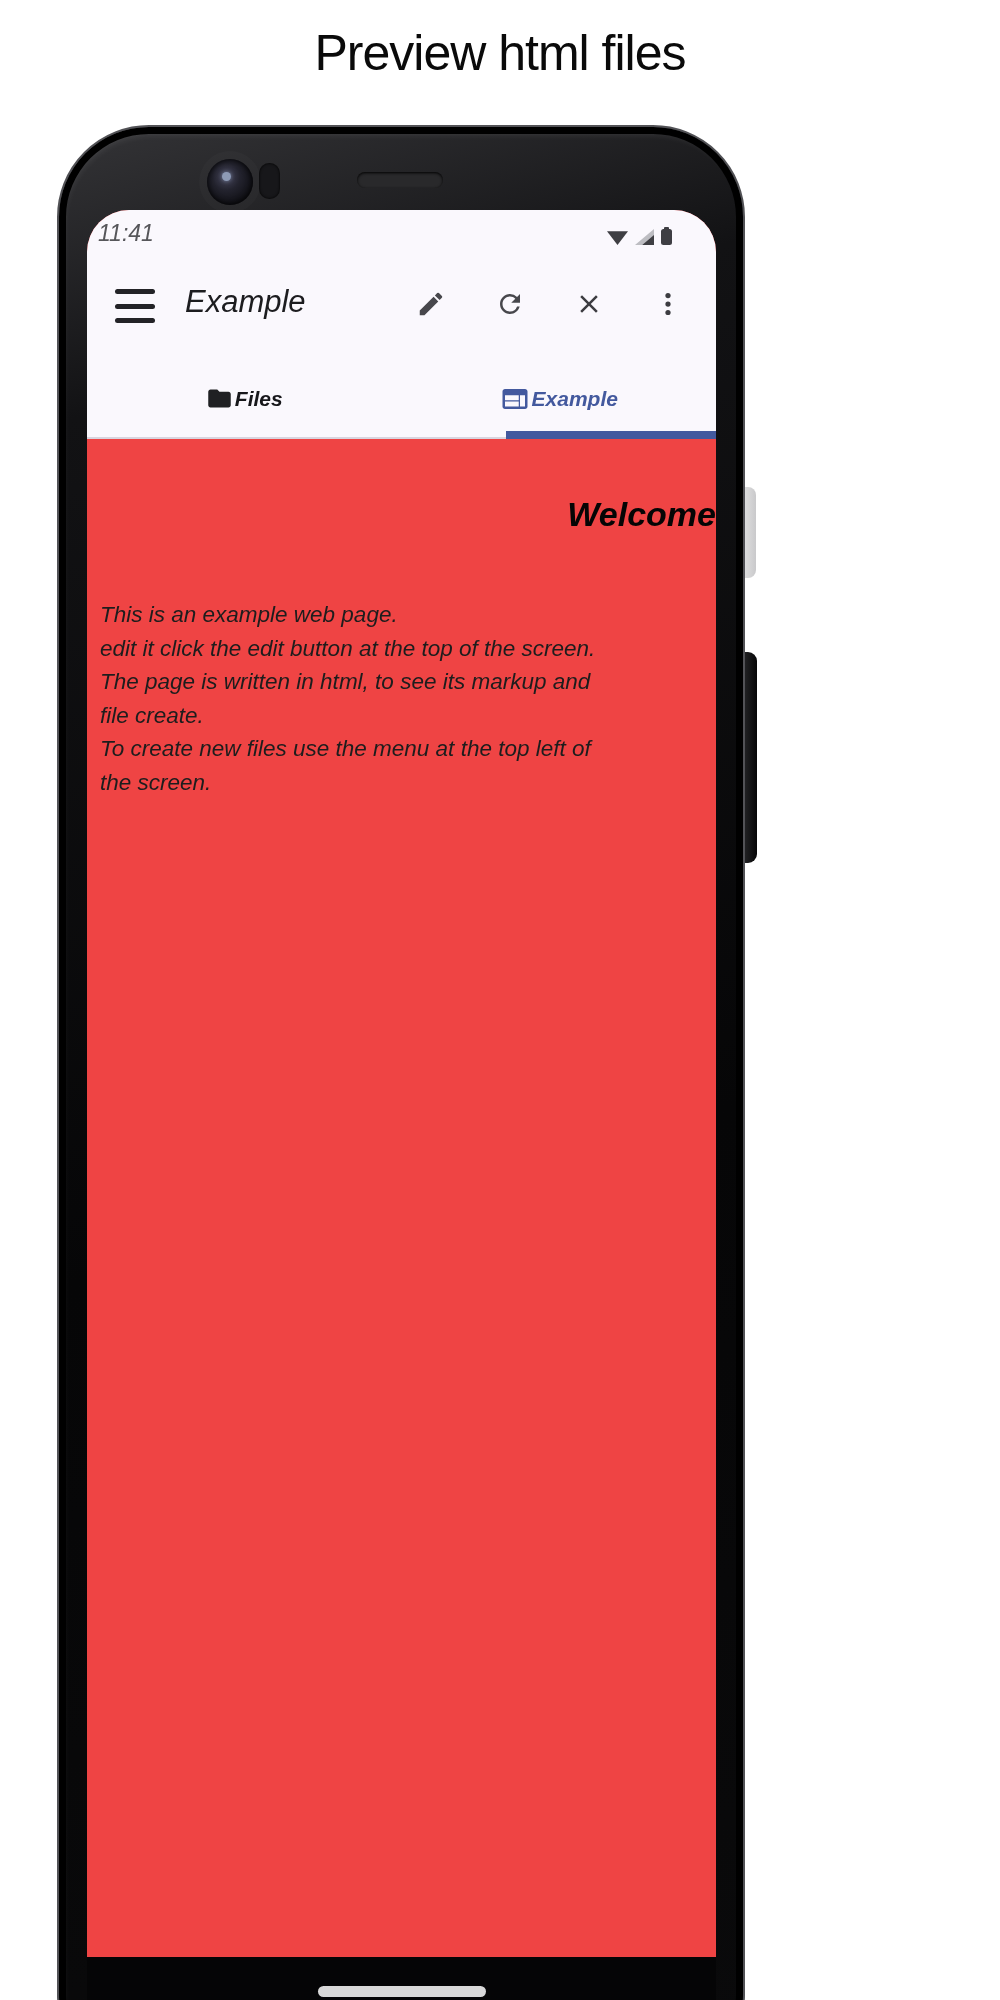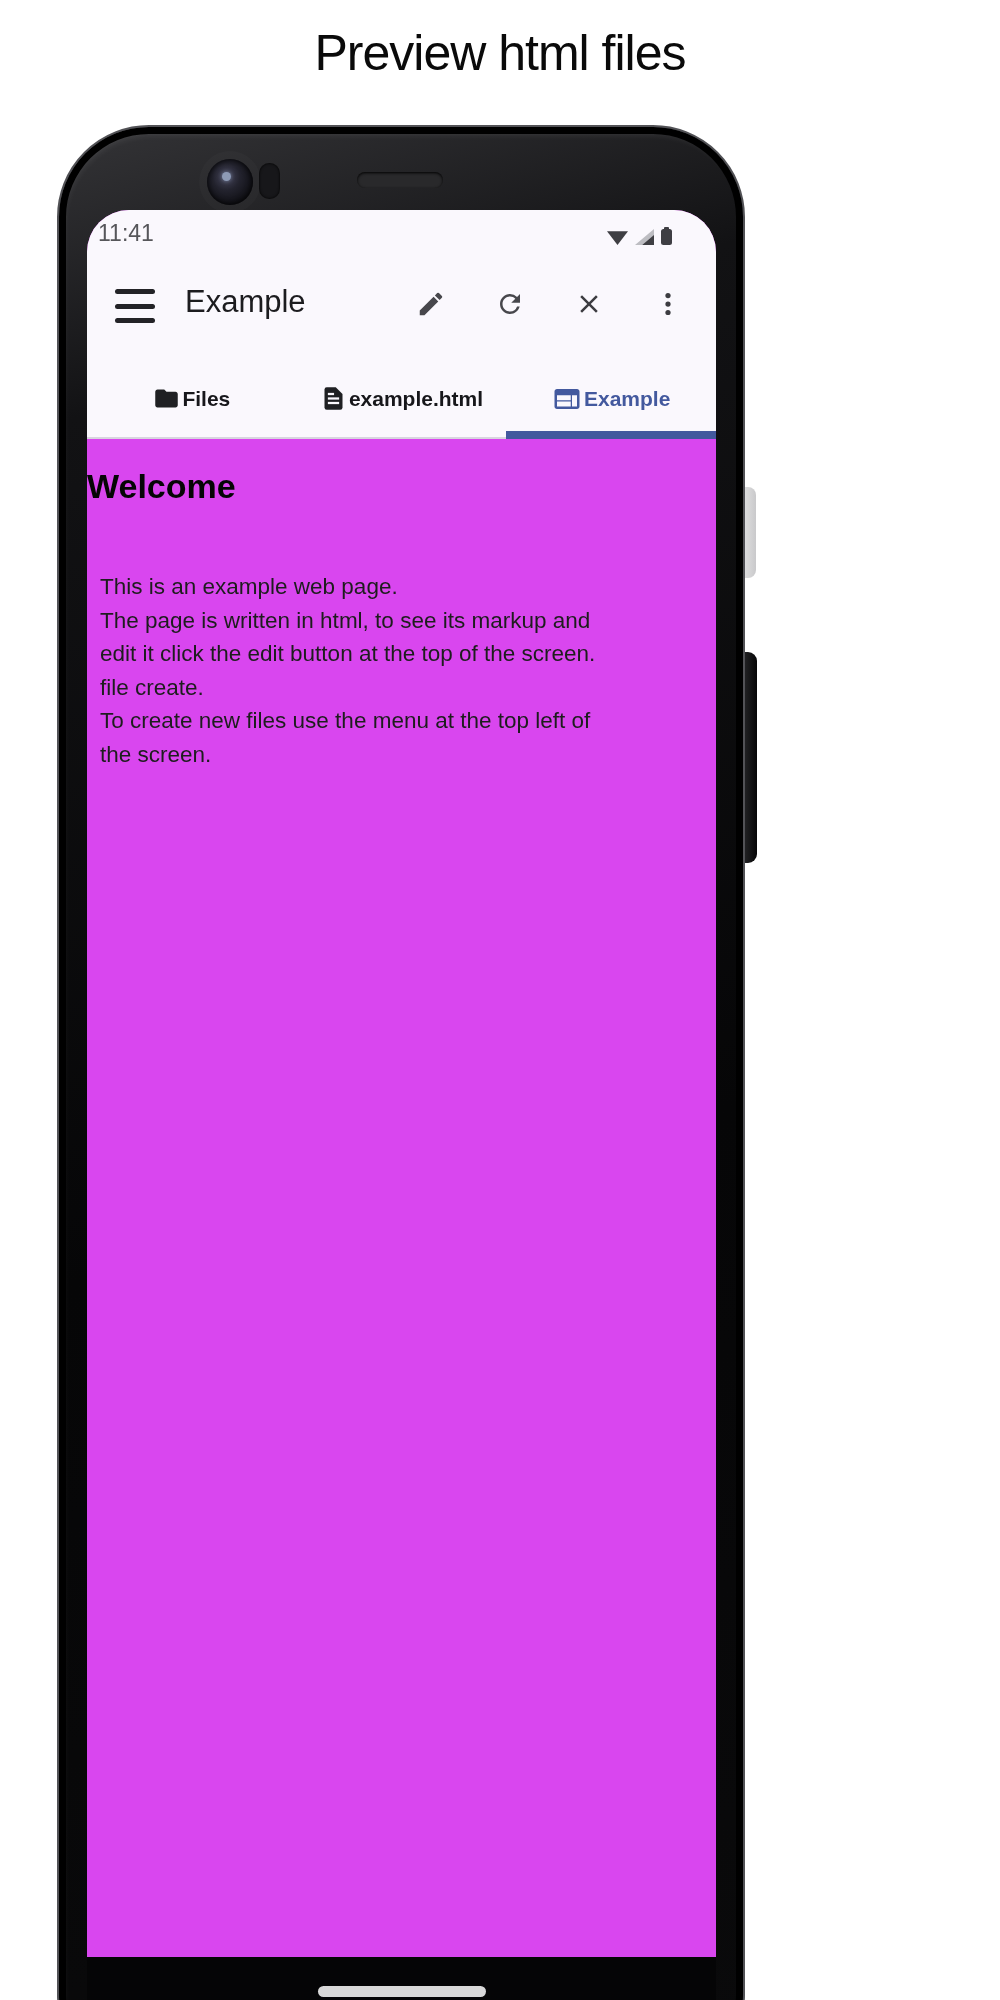--- a/index.html
+++ b/index.html
@@ -44,21 +44,21 @@
     position:absolute;left:259px;top:163px;width:21px;height:36px;border-radius:11px;
     background:#17171a;box-shadow:inset 0 0 3px #000;
   }
   .speaker{
     position:absolute;left:357px;top:172px;width:86px;height:16px;border-radius:9px;
     background:#29292b;box-shadow:inset 0 1px 3px #000;
   }
   
   .screen{
     position:absolute;left:87px;top:210px;width:629px;height:1790px;
-    background:#d946ef;border-radius:42px 42px 0 0;overflow:hidden;
+    background:#ef4444;border-radius:42px 42px 0 0;overflow:hidden;font-style:italic;
   }
   
   .appbar{
     position:absolute;top:0;left:0;right:0;height:227px;
     background:#faf8fd;
   }
   .status-time{
     position:absolute;top:10px;left:11px;font-size:23px;color:#56565a;
   }
   .status-icons{
@@ -111,21 +111,21 @@
   .tab-label{font-size:21px;font-weight:700;color:#17171b;}
   .tab.active .tab-label{color:var(--accent,#43599e);}
   .tab svg{display:block;}
   .tab-indicator{
     position:absolute;bottom:-2px;left:66.63%;width:33.37%;height:8px;
     background:var(--accent,#43599e);
   }
   
   .content{position:absolute;top:229px;left:0;right:0;}
   .content-heading{
-    margin:28px 0 0;text-align:left;font-size:34px;font-weight:700;color:#050505;
+    margin:56px 0 0;text-align:right;font-size:34px;font-weight:700;color:#050505;
     font-family:"Liberation Sans",sans-serif;
   }
   .content-lines{
     margin:64px 14px 0 13px;font-size:22.5px;line-height:33.5px;color:#1d1d1d;
   }
   
   .navbar{
     position:absolute;bottom:0;left:0;right:0;height:43px;background:#050506;
   }
   .home-pill{
@@ -193,45 +193,36 @@
       </div>
     </div>
 
     <div class="tabbar">
       <div class="tab">
         <svg width="27" height="27" viewBox="0 0 24 24">
             <path fill="#1f2023" d="M10 4H4c-1.1 0-2 .9-2 2v12c0 1.1.9 2 2 2h16c1.1 0 2-.9 2-2V8c0-1.1-.9-2-2-2h-8l-2-2z"></path>
           </svg>
         <span class="tab-label">Files</span>
       </div>
-      <div class="tab">
-        <svg width="27" height="27" viewBox="0 0 24 24">
-          <path fill="#1f2023" d="M14 2H6a2 2 0 0 0-2 2v16a2 2 0 0 0 2 2h12a2 2 0 0 0 2-2V8l-6-6z"></path>
-          <rect x="7" y="7" width="5.5" height="2" fill="#faf8fd"></rect>
-          <rect x="7" y="11" width="10" height="2" fill="#faf8fd"></rect>
-          <rect x="7" y="15" width="10" height="2" fill="#faf8fd"></rect>
-        </svg>
-        <span class="tab-label">example.html</span>
-      </div>
       <div class="tab active">
         <svg width="30" height="30" viewBox="0 0 24 24">
             <path fill="#43599e" d="M20 4H4c-1.1 0-2 .9-2 2v12c0 1.1.9 2 2 2h16c1.1 0 2-.9 2-2V6c0-1.1-.9-2-2-2zm-5 14H4v-4h11v4zm0-5H4V9h11v4zm5 5h-4V9h4v9z"></path>
           </svg>
         <span class="tab-label">Example</span>
       </div>
       <div class="tab-indicator"></div>
     </div>
   </div>
 
   <div class="content">
     <h1 class="content-heading">Welcome</h1>
     <div class="content-lines">
       <div>This is an example web page.</div>
+      <div>edit it click the edit button at the top of the screen.</div>
       <div>The page is written in html, to see its markup and</div>
-      <div>edit it click the edit button at the top of the screen.</div>
       <div>file create.</div>
       <div>To create new files use the menu at the top left of</div>
       <div>the screen.</div>
     </div>
   </div>
 
   <div class="navbar">
     <div class="home-pill"></div>
   </div>
 

